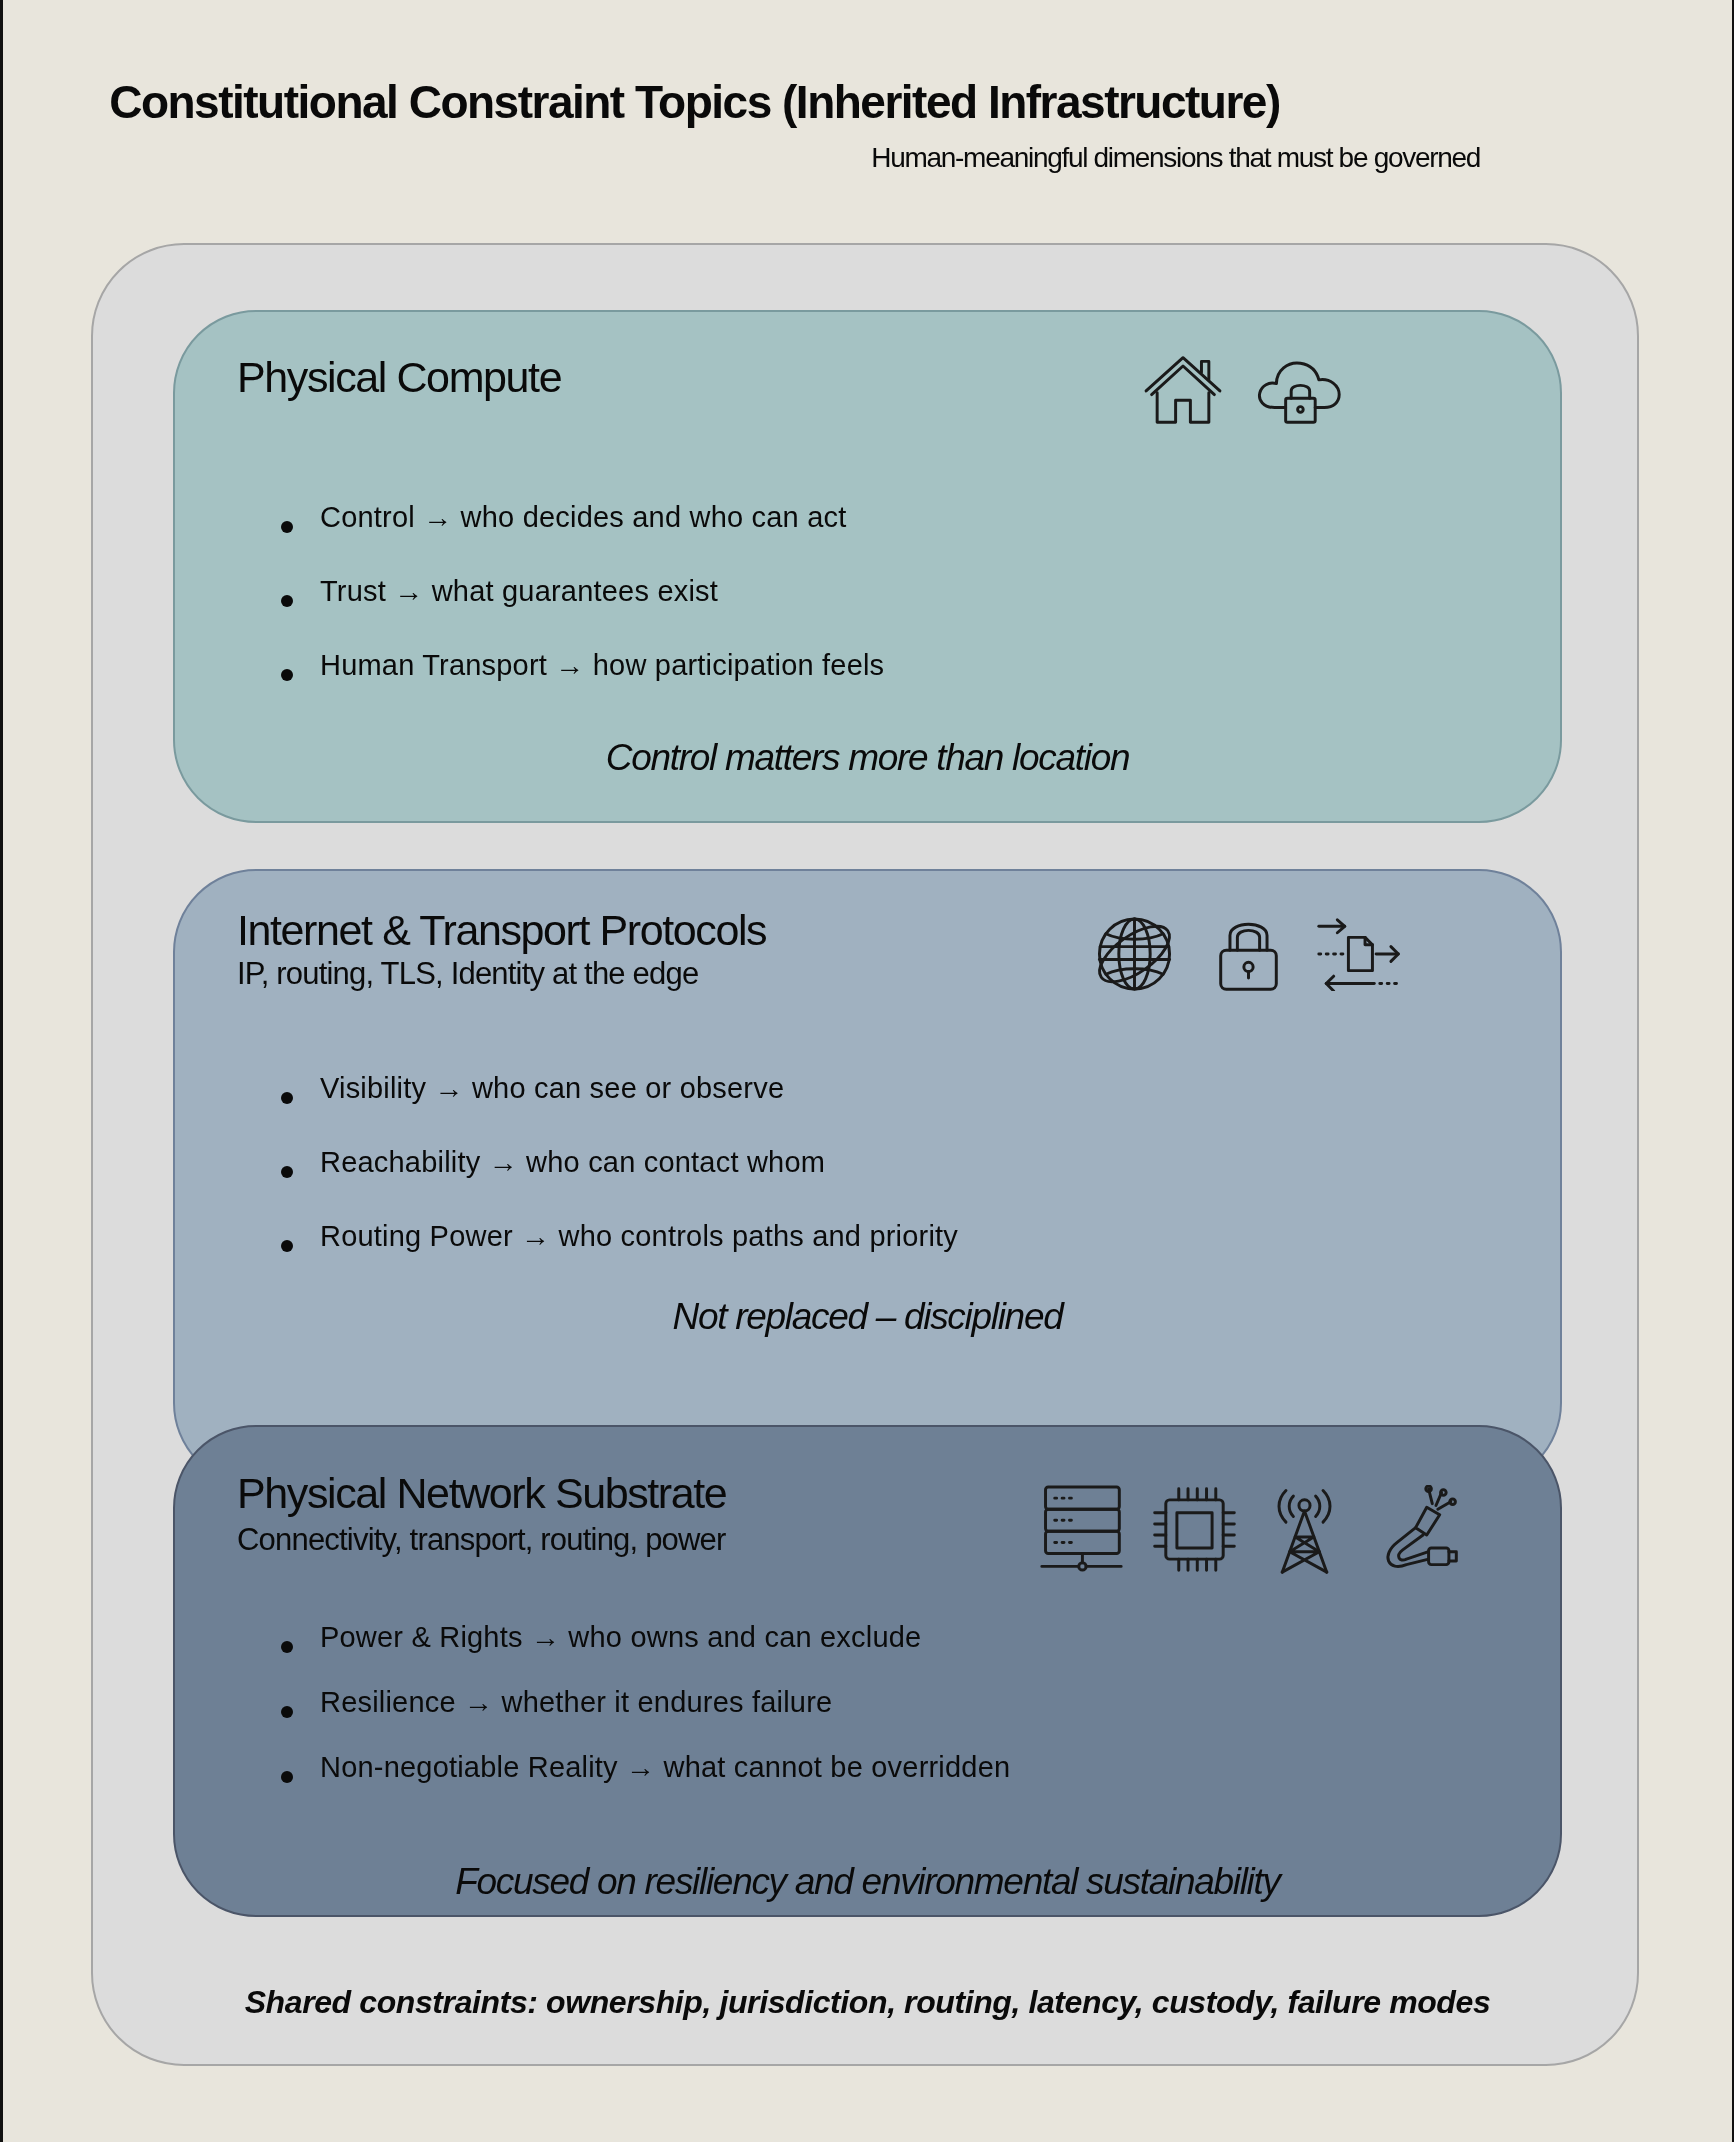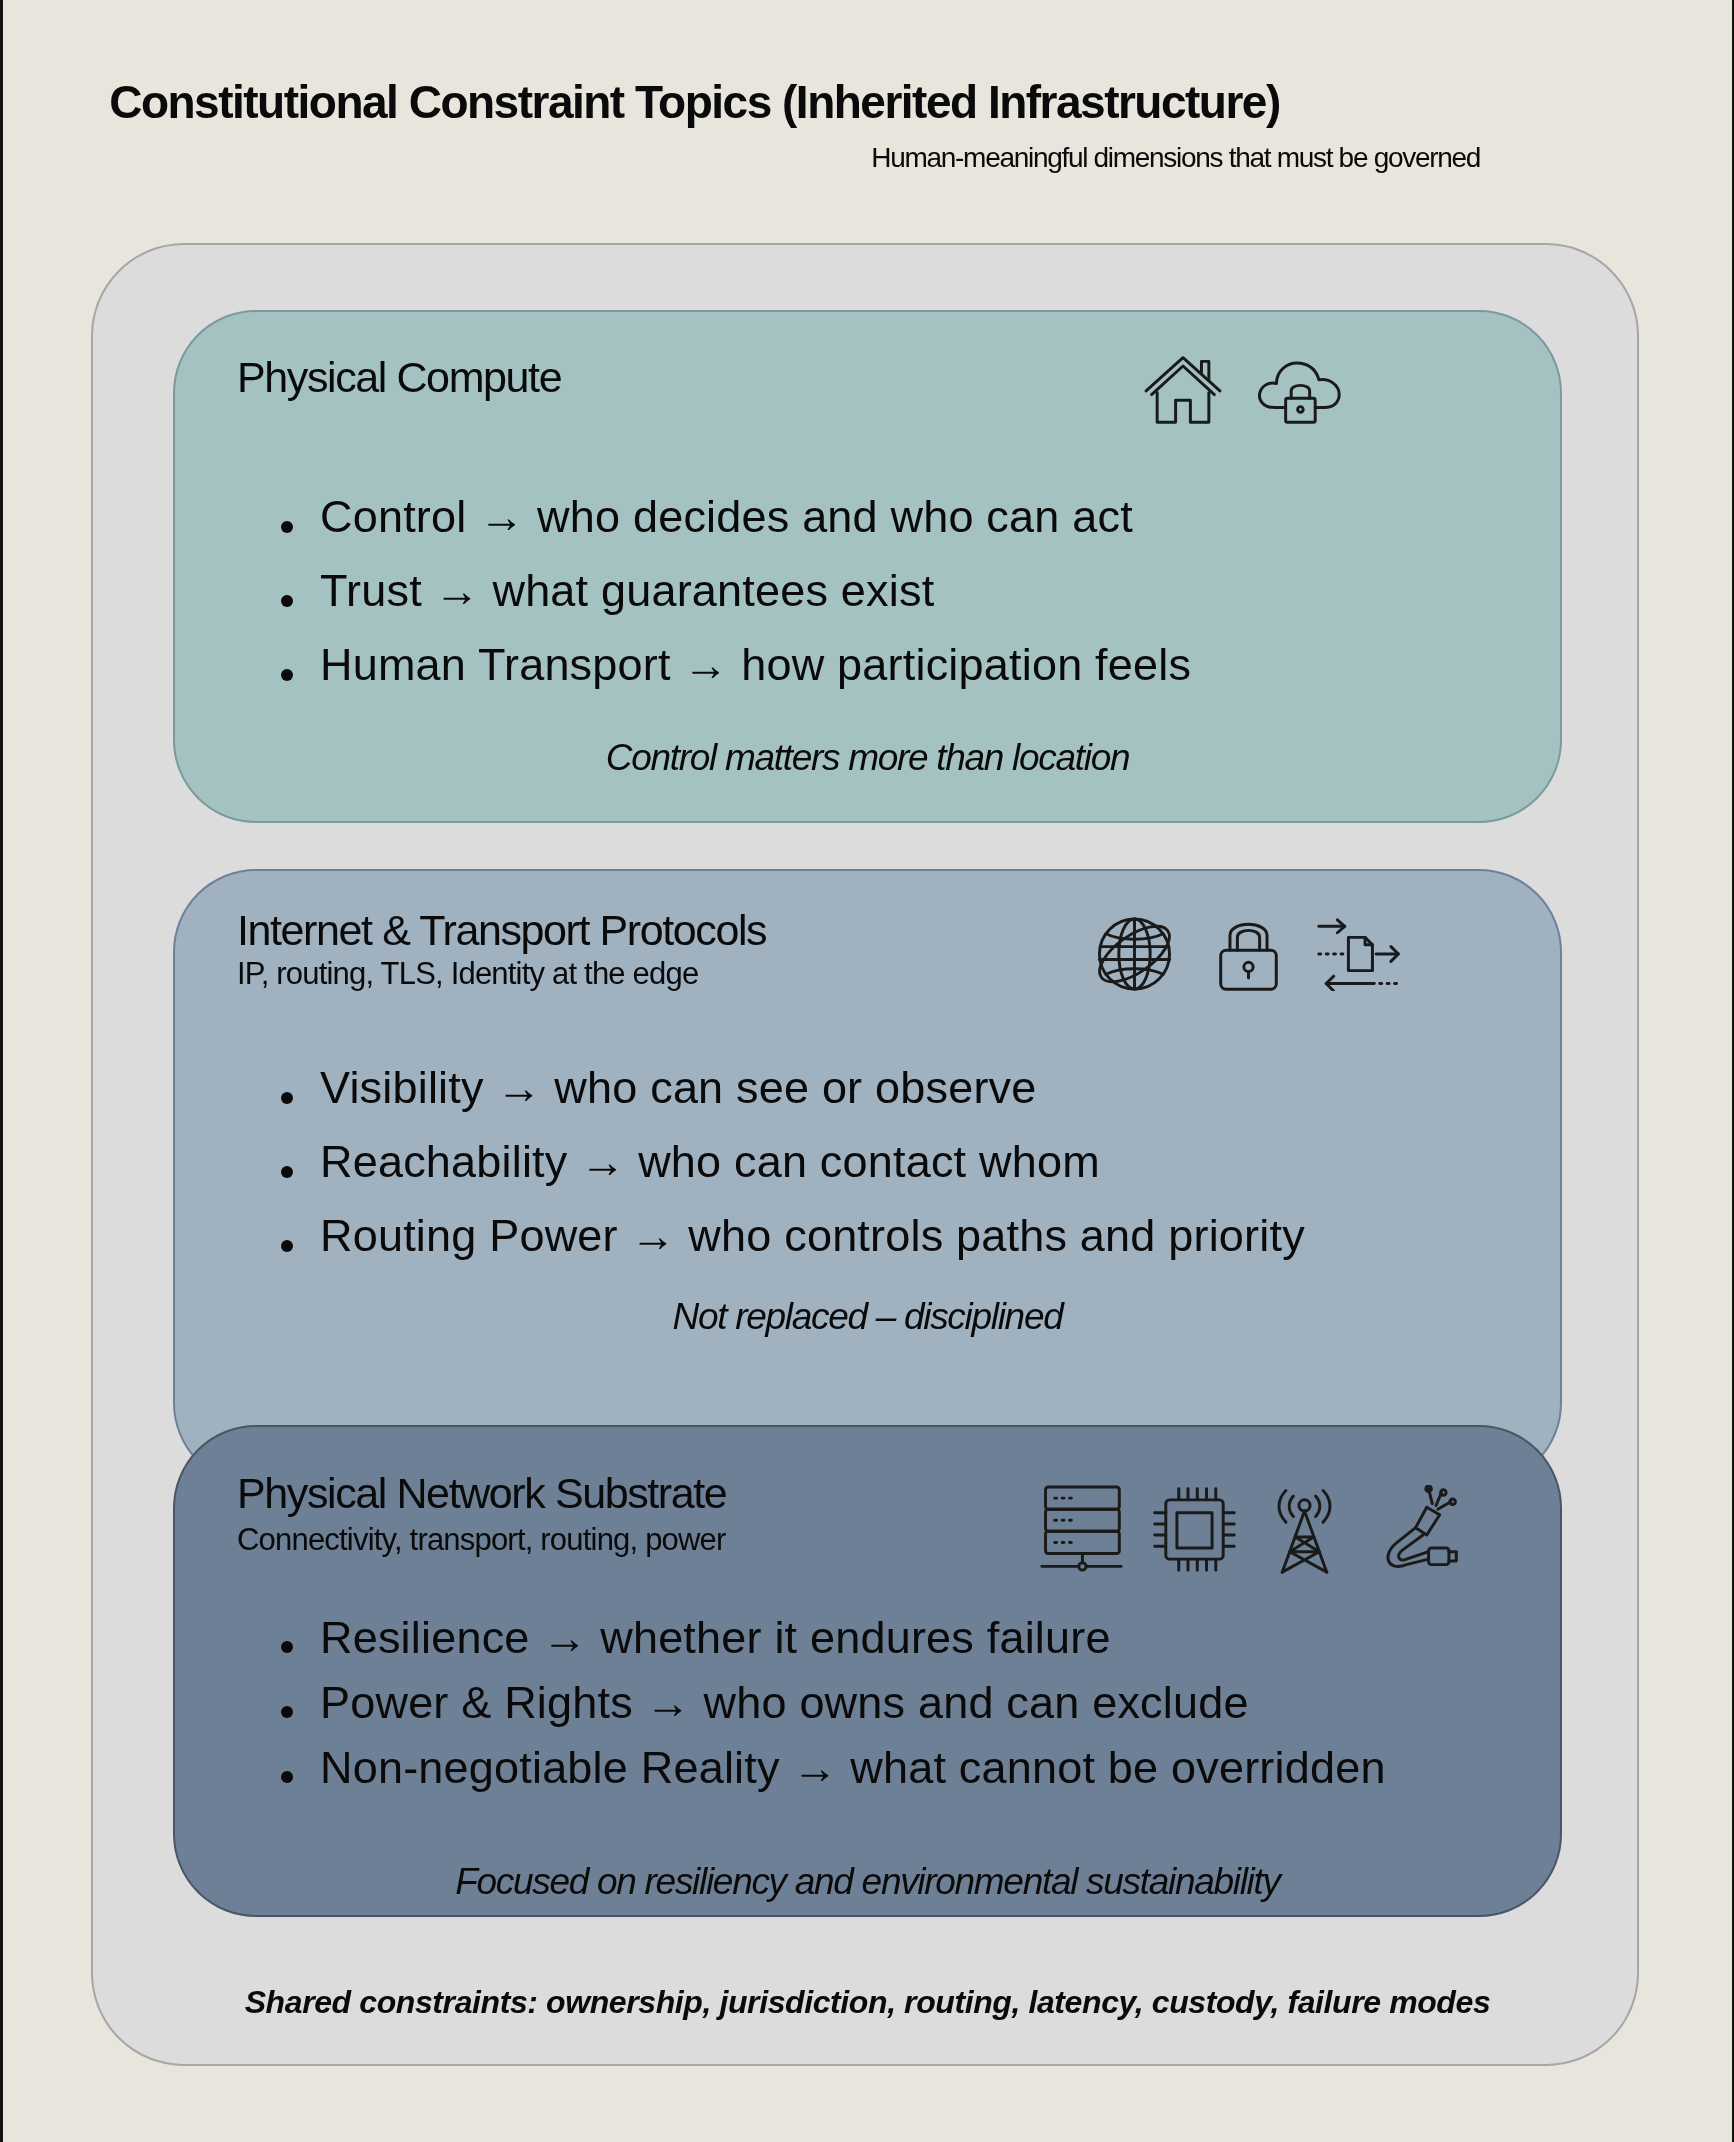--- a/index.html
+++ b/index.html
@@ -36,21 +36,21 @@
   .card.c3 { top: 1425px; height: 492px; background: #6e8095; border-color: #4b5568; }
 
   .card-title {
     position: absolute; left: 62px; font-size: 43px; letter-spacing: -1.4px; line-height: 50px; white-space: nowrap;
   }
   .card-sub {
     position: absolute; left: 62px; font-size: 31px; letter-spacing: -0.8px; line-height: 37px; white-space: nowrap;
   }
   .bullets { position: absolute; left: 106px; margin: 0; padding: 0; list-style: none; }
   .bullets li {
-    position: relative; padding-left: 39px; font-size: 45px; line-height: 74px; white-space: nowrap;
+    position: relative; padding-left: 39px; font-size: 29px; line-height: 74px; white-space: nowrap;
     letter-spacing: 0.2px;
   }
   .bullets li::before {
     content: ""; position: absolute; left: 0; top: 41px; width: 12px; height: 12px; border-radius: 50%; background: #0a0a0a;
   }
   .c3 .bullets li { line-height: 65px; }
   .c3 .bullets li::before { top: 36px; }
   .card-foot {
     position: absolute; left: 0; width: 100%; text-align: center;
     font-style: italic; font-size: 37px; letter-spacing: -1.3px; line-height: 45px; white-space: nowrap;
@@ -194,21 +194,21 @@
           <circle cx="84" cy="18" r="3"></circle>
         <path d="M56 24 L70 32 L56 54 L44 46 Z"></path>
         <path d="M44 46 L24 62 C6 76 14 94 34 86 L58 80"></path>
         <path d="M52 54 L30 70 C22 76 26 84 34 80 L58 72"></path>
         <rect x="58" y="68" width="22" height="18" rx="3"></rect>
           <path d="M80 72 H88 V82 H80"></path>
       </svg>
     </span>
   </div>
   <ul class="bullets" style="top:178px;">
+    <li>Power &amp; Rights → who owns and can exclude</li>
     <li>Resilience → whether it endures failure</li>
-    <li>Power &amp; Rights → who owns and can exclude</li>
     <li>Non-negotiable Reality → what cannot be overridden</li>
   </ul>
   <div class="card-foot" style="top:432px;">Focused on resiliency and environmental sustainability</div>
 </div>
 
 <div class="shared">Shared constraints: ownership, jurisdiction, routing, latency, custody, failure modes</div>
 
 
 </body></html>

